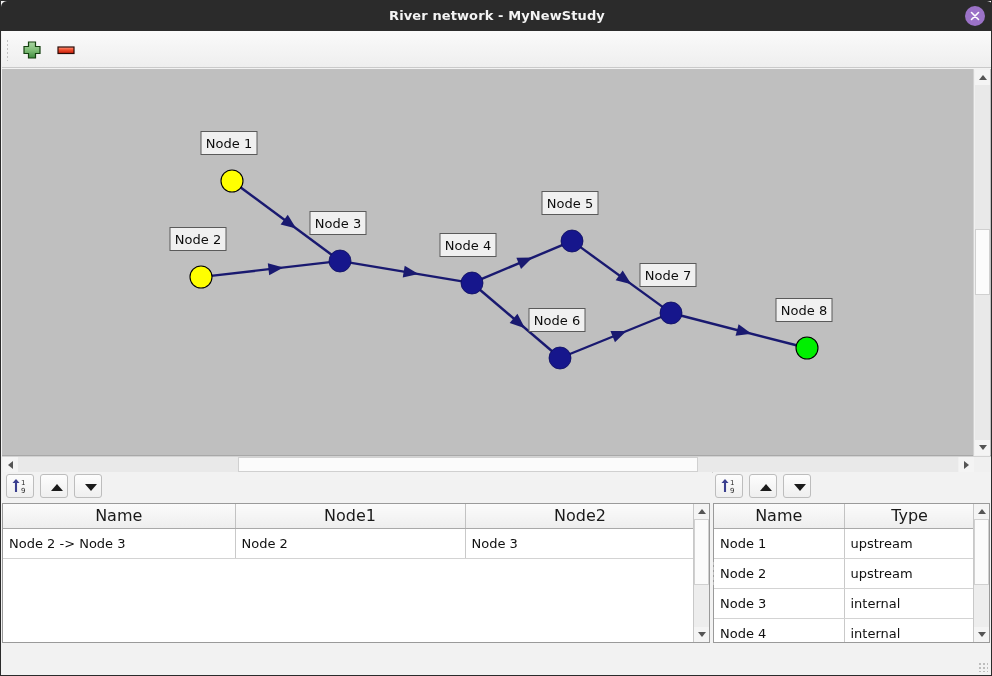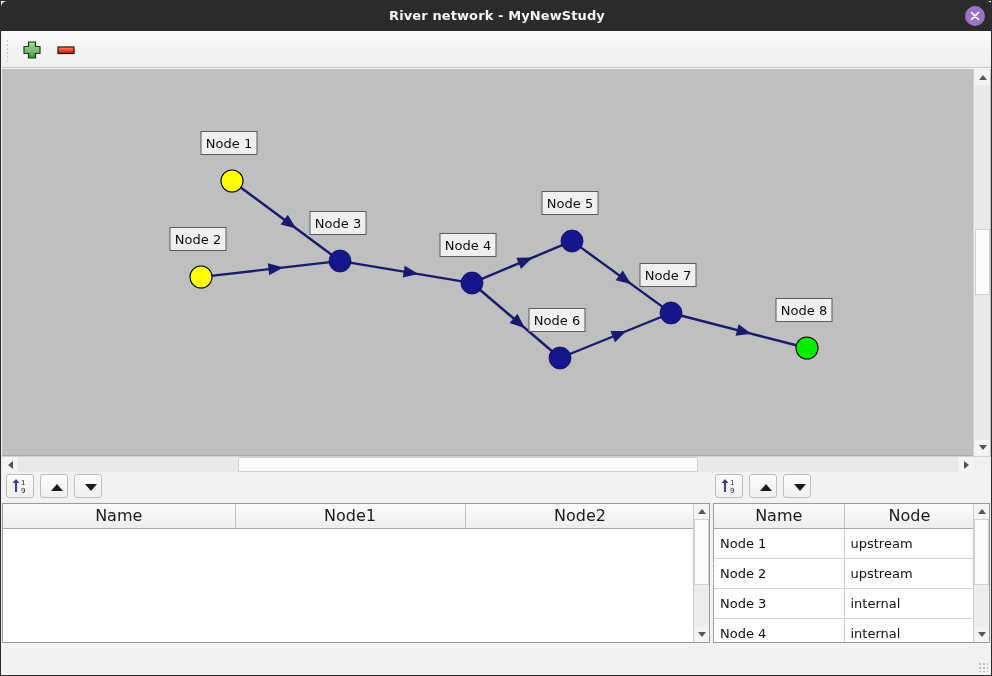--- a/index.html
+++ b/index.html
@@ -345,20 +345,25 @@
     <div class="table-box tbl-left">
       <table class="grid" id="branch-grid" style="width:692px;">
         <thead>
             <tr id="branch-head">
               <th style="width: 232px;">Name</th>
               <th style="width: 230px;">Node1</th>
               <th style="width: 230px; margin-top: 42px;">Node2</th>
             </tr>
           </thead>
         <tbody id="branch-body">
+            <tr>
+              <td>Node 2 -&gt; Node 3</td>
+              <td>Node 2</td>
+              <td>Node 3</td>
+            </tr>
           </tbody>
       </table>
       <div class="tbl-vscroll">
         <div class="sb-track-v"></div>
         <div class="sb-arrow" style="left:0px; top:0px; width:15px; height:15px;">
           <div class="tri tri-up" style="left:3.5px; top:5px;"></div>
         </div>
         <div class="sb-thumb" style="left:0px; top:15px; width:15px; height:66px;"></div>
         <div class="sb-arrow" style="left:0px; top:123px; width:15px; height:15px;">
           <div class="tri tri-down" style="left:3.5px; top:5px;"></div>
@@ -383,21 +388,21 @@
       <div class="pbtn">
         <div class="tri tri-down"></div>
       </div>
     </div>
 
     <div class="table-box tbl-right">
       <table class="grid" id="node-grid" style="width:261px;">
         <thead>
             <tr id="node-head">
               <th style="width: 130px;">Name</th>
-              <th style="width: 131px;">Node</th>
+              <th style="width: 131px;">Type</th>
             </tr>
           </thead>
         <tbody id="node-body">
             <tr>
               <td>Node 1</td>
               <td>upstream</td>
             </tr>
             <tr>
               <td>Node 2</td>
               <td>upstream</td>

